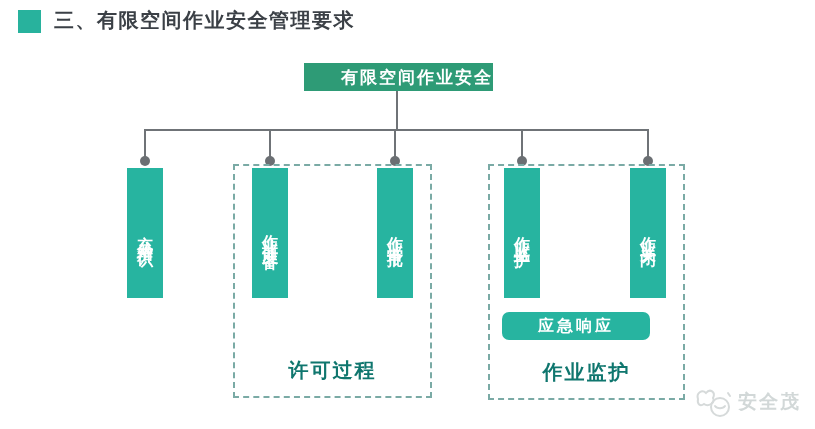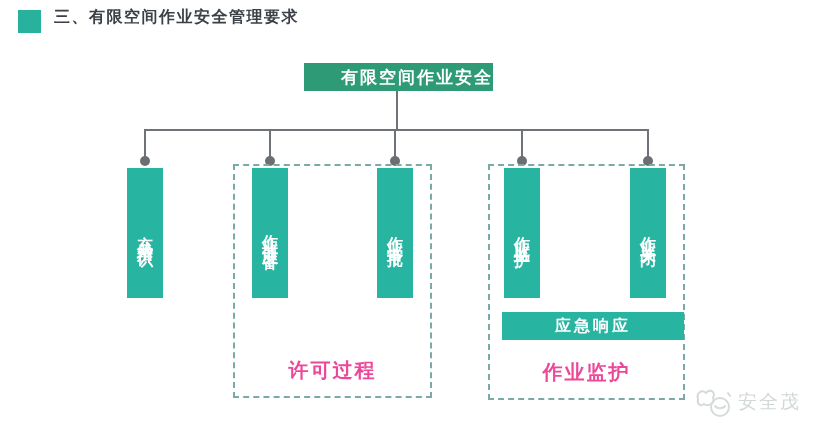--- a/index.html
+++ b/index.html
@@ -13,21 +13,21 @@
     overflow: hidden;
   }
 
   
   .bullet {
     position: absolute; left: 18px; top: 10px;
     width: 23px; height: 23px; background: #28b29d;
   }
   .title {
     position: absolute; left: 54px; top: 7px;
-    font-size: 16px; font-weight: bold; color: #3b4046;
+    font-size: 20px; font-weight: bold; color: #3b4046;
     letter-spacing: 1.5px; white-space: nowrap;
   }
 
   
   .root-box {
     position: absolute; left: 304px; top: 63px;
     width: 189px; height: 28px; background: #2e9b76;
     color: #ffffff; font-size: 17px; font-weight: bold;
     letter-spacing: 2px;
     display: flex; align-items: center; justify-content: flex-end;
@@ -63,44 +63,45 @@
   .vbar-4 { left: 504px; } .vbar-5 { left: 630px; }
 
   
   .group-box {
     position: absolute; border: 2px dashed #7aaaa5;
   }
   .group-box-1 { left: 233px; top: 164px; width: 199px; height: 234px; }
   .group-box-2 { left: 488px; top: 164px; width: 197px; height: 236px; }
   .group-label {
     position: absolute; text-align: center;
-    font-size: 20px; font-weight: bold; color: #ec4899;
+    font-size: 20px; font-weight: bold; color: #0f766e;
     letter-spacing: 2px; white-space: nowrap;
   }
   .group-label-1 { left: 233px; top: 357px; width: 199px; }
   .group-label-2 { left: 488px; top: 359px; width: 197px; }
 
   
   .emergency-bar {
     position: absolute; left: 502px; top: 312px;
-    width: 182px; height: 28px; background: #27b4a0;
+    width: 148px; height: 28px; background: #27b4a0;
     color: #ffffff; font-size: 16px; font-weight: bold;
     letter-spacing: 3px;
     display: flex; align-items: center; justify-content: center;
     white-space: nowrap;
+    border-radius: 7px;
   }
 
   
   .watermark {
     position: absolute; right: 14px; bottom: 10px;
     display: flex; align-items: center; gap: 4px;
     color: #cfd5d5;
   }
   .watermark-text {
-    font-size: 19px; font-weight: normal; letter-spacing: 2px;
+    font-size: 19px; font-weight: bold; letter-spacing: 2px;
     color: #d2d8d8; white-space: nowrap;
   }
 </style>
 </head>
 <body>
 
 <div class="canvas">
 
   <div class="bullet"></div>
   <div class="title">三、有限空间作业安全管理要求</div>

